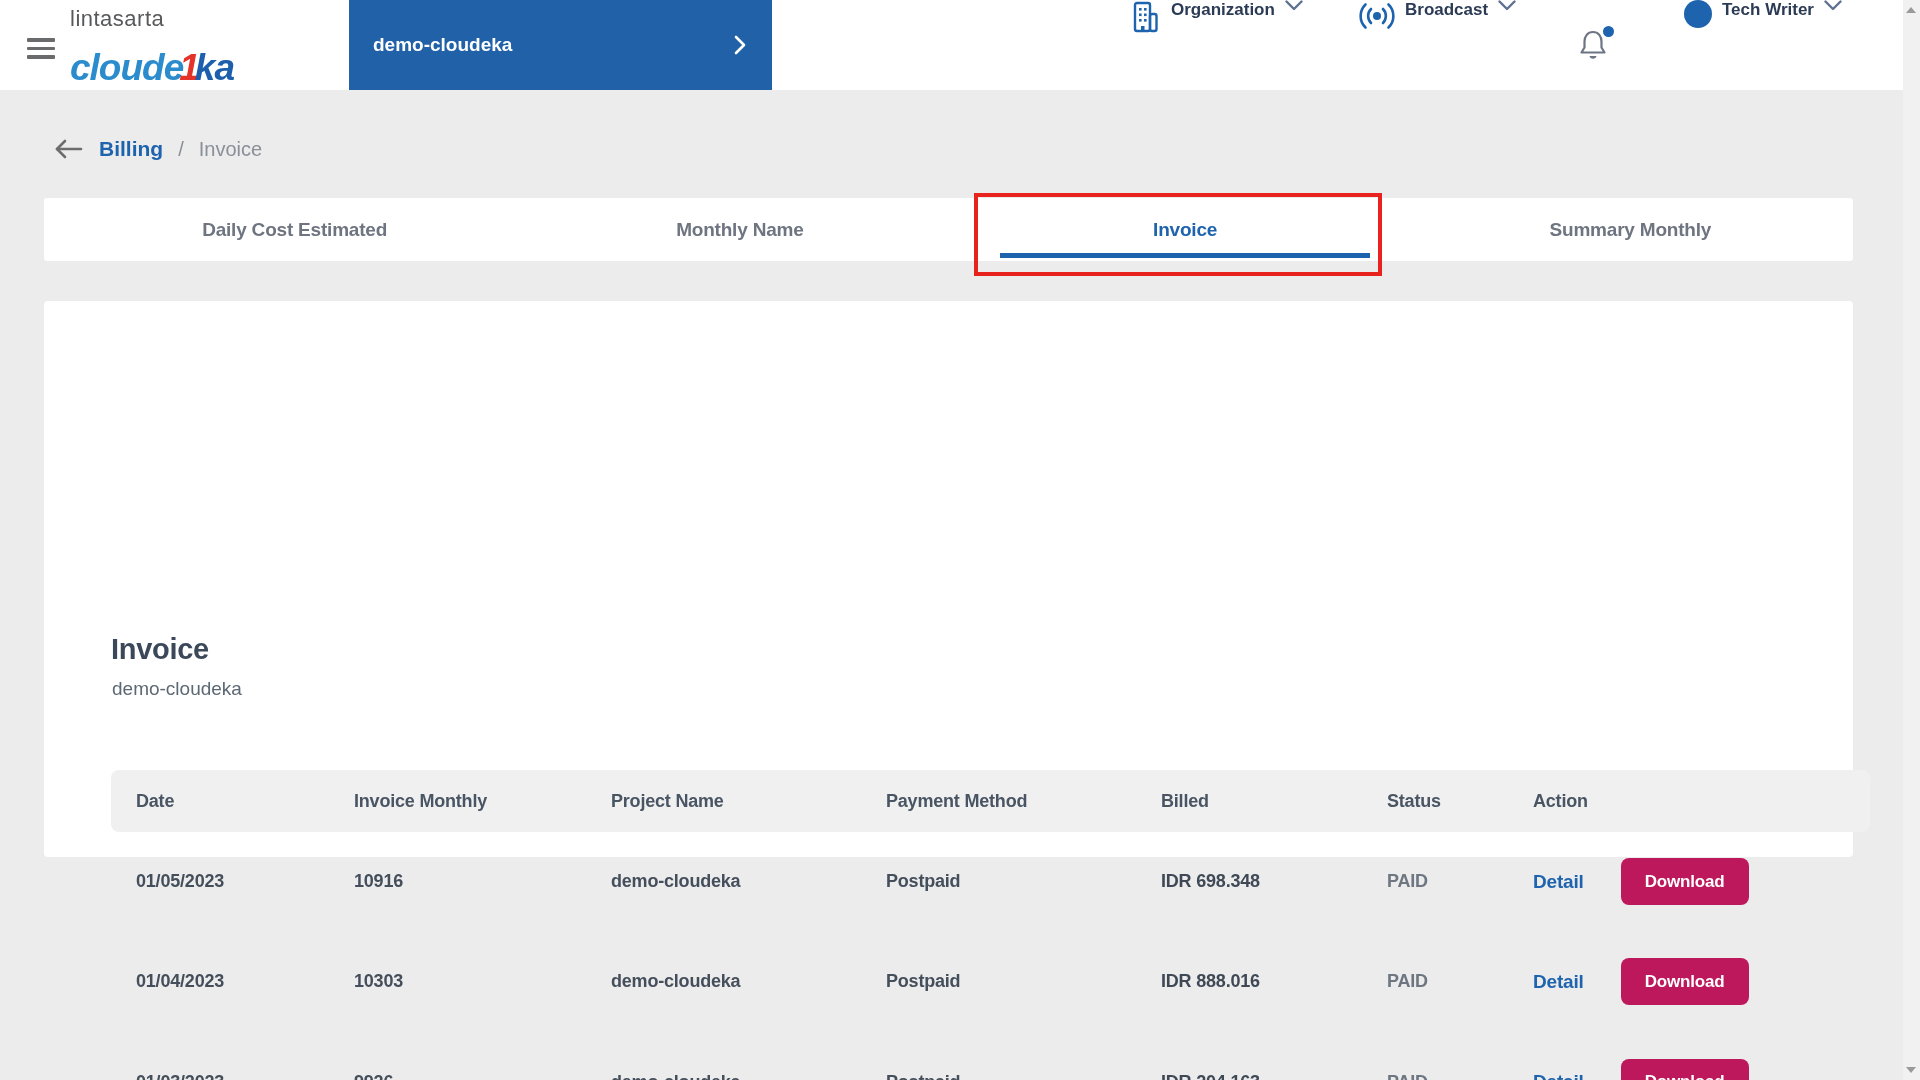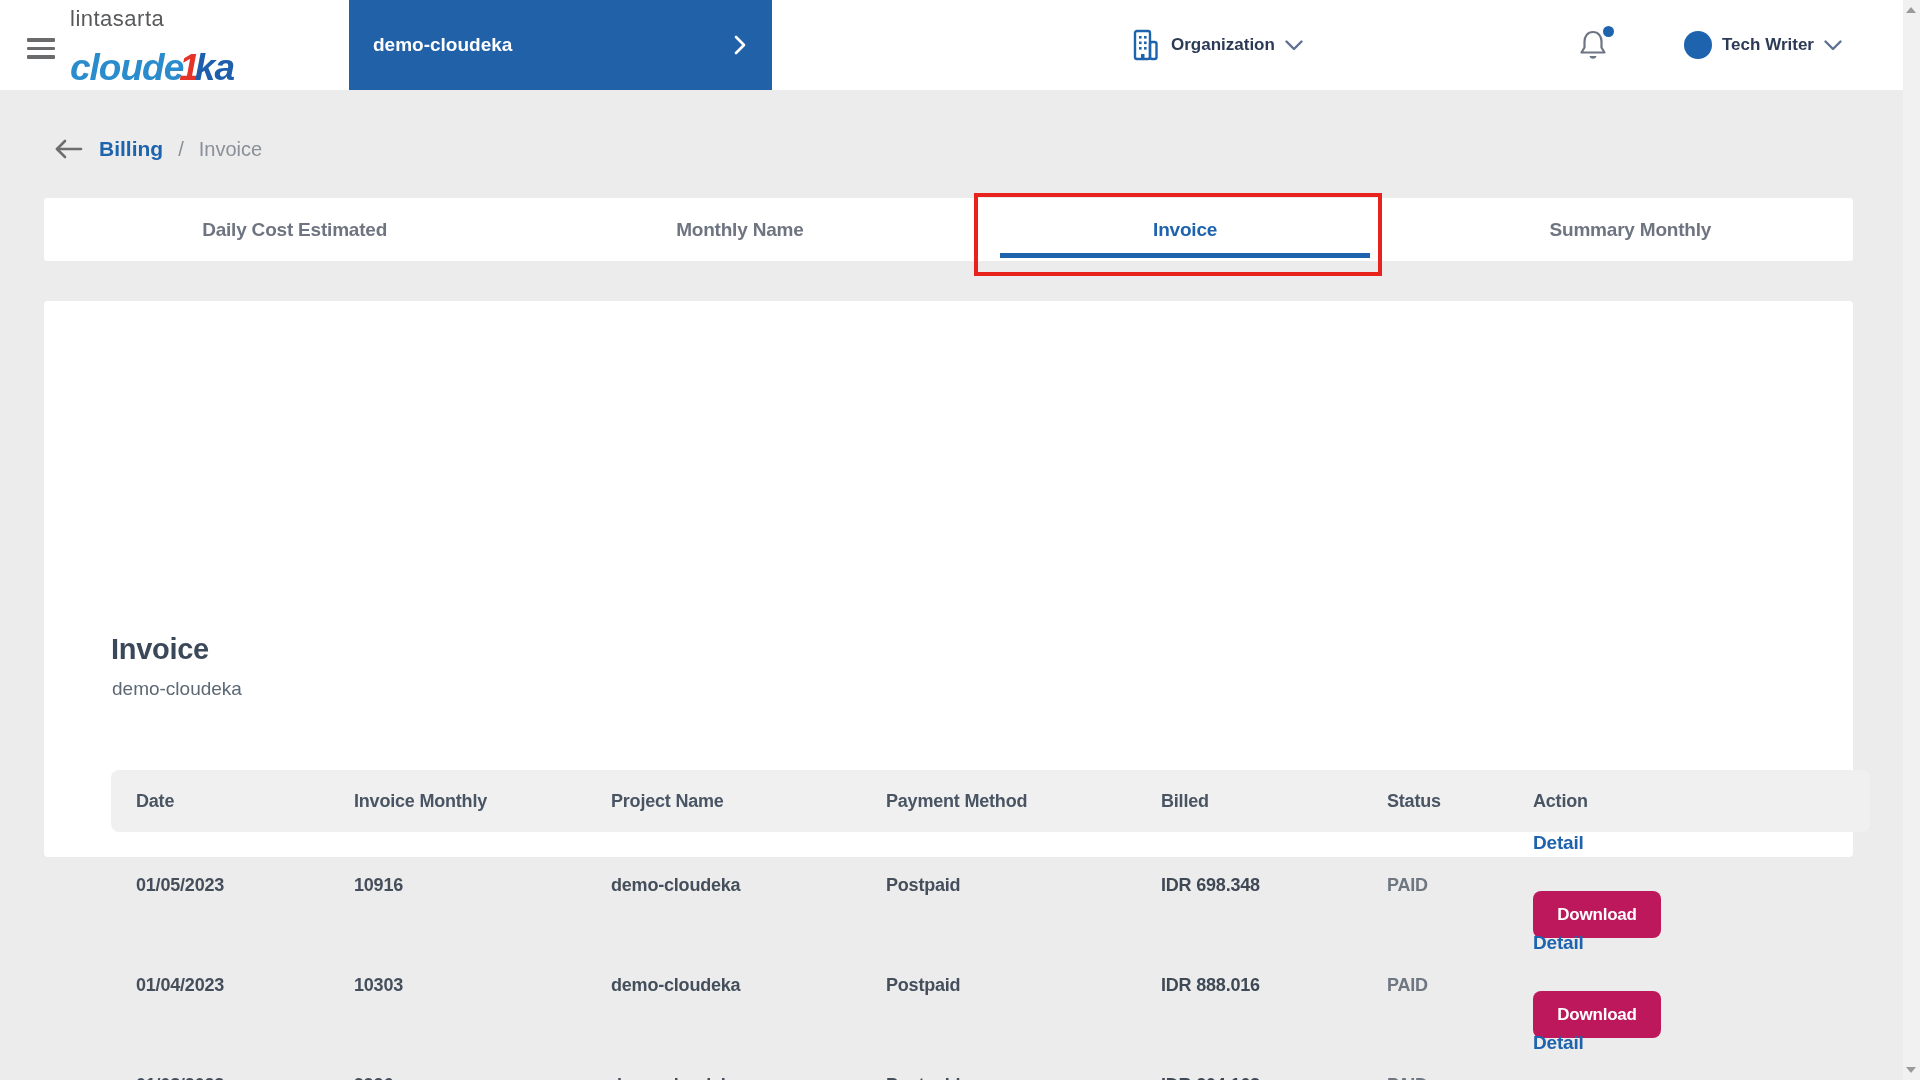--- a/index.html
+++ b/index.html
@@ -14,21 +14,21 @@
   .brand { position:absolute; left:70px; top:8px; line-height:1; }
   .brand-top { font-size:22px; color:#58595b; letter-spacing:.5px; }
   .brand-main { font-size:37px; font-weight:800; font-style:italic; letter-spacing:-1px; margin-top:19px; }
   .brand-main .p1 { color:#2a8ccd; }
   .brand-main .p2 { color:#e5332a; margin:0 -4px; }
   .brand-main .p3 { color:#1d5fad; }
 
   .project-selector { position:absolute; left:349px; top:0; width:423px; height:90px; background:#2161a8; display:flex; align-items:center; justify-content:space-between; padding:0 26px 0 24px; cursor:pointer; }
   .project-selector .plabel { color:#ffffff; font-size:19px; font-weight:700; }
 
-  .top-group { position:absolute; top:0; height:90px; display:flex; align-items:center; gap:10px; cursor:pointer; }
+  .top-group { position:absolute; top:0; height:90px; display:flex; align-items:flex-start; gap:10px; cursor:pointer; }
   .tg-label { color:#2b3a55; font-size:17px; font-weight:700; }
   .org-group { left:1128px; }
   .broadcast-group { left:1359px; }
   .bell-wrap { position:absolute; left:1578px; top:28px; width:38px; height:36px; cursor:pointer; }
   .bell-dot { position:absolute; right:2px; top:-2px; width:11px; height:11px; border-radius:50%; background:#1e63ad; }
   .user-group { left:1684px; }
   .avatar { width:28px; height:28px; border-radius:50%; background:#1e63ad; }
 
   
   .scrollbar { position:absolute; right:0; top:0; width:17px; height:1080px; background:#f1f1f1; }
@@ -57,21 +57,21 @@
 
   .thead { position:absolute; left:67px; top:469px; width:1759px; height:62px; background:#f0f0f1; border-radius:8px; display:grid; grid-template-columns:218px 257px 275px 275px 226px 146px 1fr; align-items:center; }
   .th { padding-left:25px; font-size:18px; font-weight:700; color:#4a5564; letter-spacing:-0.2px; }
 
   .tbody { position:absolute; left:67px; top:531px; width:1759px; }
   .trow { height:100px; display:grid; grid-template-columns:218px 257px 275px 275px 226px 146px 1fr; align-items:center; border-bottom:1px solid #ebecee; }
   .trow:last-child { border-bottom:none; }
   .td { padding-left:25px; font-size:18px; font-weight:700; color:#454f5c; letter-spacing:-0.2px; }
   .td.status { color:#6e7681; }
   .td.billed { color:#3f4956; }
-  .td.action { display:flex; gap:37px;flex-direction:column; }
+  .td.action { display:flex; align-items:center; gap:37px; }
   .detail-link { color:#1e63ad; font-size:19px; font-weight:700; cursor:pointer; }
   .download-btn { width:128px; height:47px; background:#be185d; color:#ffffff; border:none; border-radius:8px; font-family:"Liberation Sans",sans-serif; font-size:17px; font-weight:700; cursor:pointer; letter-spacing:-0.2px; }
 
   svg { display:block; }
 </style>
 </head>
 <body>
 
 <div id="app">
 
@@ -105,20 +105,33 @@
         <rect x="11" y="19" width="2.6" height="2.6" fill="#1e63ad"></rect>
         <rect x="16" y="19" width="2.6" height="2.6" fill="#1e63ad"></rect>
         <rect x="13" y="26" width="3.5" height="5" fill="#1e63ad"></rect>
       </svg>
       <span class="tg-label">Organization</span>
       <svg width="18" height="11" viewBox="0 0 18 11">
         <polyline points="1.5,1.5 9,9 16.5,1.5" fill="none" stroke="#5e7190" stroke-width="2.4" stroke-linecap="round" stroke-linejoin="round"></polyline>
       </svg>
     </div>
 
+    <div class="top-group broadcast-group">
+      <svg width="36" height="32" viewBox="0 0 36 32">
+        <circle cx="18" cy="16" r="4" fill="#1e63ad"></circle>
+        <path d="M12,9 A10,10 0 0 0 12,23" fill="none" stroke="#1e63ad" stroke-width="2.6" stroke-linecap="round"></path>
+        <path d="M24,9 A10,10 0 0 1 24,23" fill="none" stroke="#1e63ad" stroke-width="2.6" stroke-linecap="round"></path>
+        <path d="M6.5,4.5 A16,16 0 0 0 6.5,27.5" fill="none" stroke="#1e63ad" stroke-width="2.6" stroke-linecap="round"></path>
+        <path d="M29.5,4.5 A16,16 0 0 1 29.5,27.5" fill="none" stroke="#1e63ad" stroke-width="2.6" stroke-linecap="round"></path>
+      </svg>
+      <span class="tg-label">Broadcast</span>
+      <svg width="18" height="11" viewBox="0 0 18 11">
+        <polyline points="1.5,1.5 9,9 16.5,1.5" fill="none" stroke="#5e7190" stroke-width="2.4" stroke-linecap="round" stroke-linejoin="round"></polyline>
+      </svg>
+    </div>
 
     <div class="bell-wrap">
       <svg width="30" height="34" viewBox="0 0 30 34">
         <path d="M15,4 C9.5,4 6.5,8.5 6.5,13.5 L6.5,19.5 L3.5,24.5 L26.5,24.5 L23.5,19.5 L23.5,13.5 C23.5,8.5 20.5,4 15,4 Z" fill="none" stroke="#6d7584" stroke-width="2.2" stroke-linejoin="round"></path>
         <path d="M11.5,28 A3.6,3.6 0 0 0 18.5,28" fill="#6d7584"></path>
       </svg>
       <span class="bell-dot"></span>
     </div>
 
     <div class="top-group user-group">

